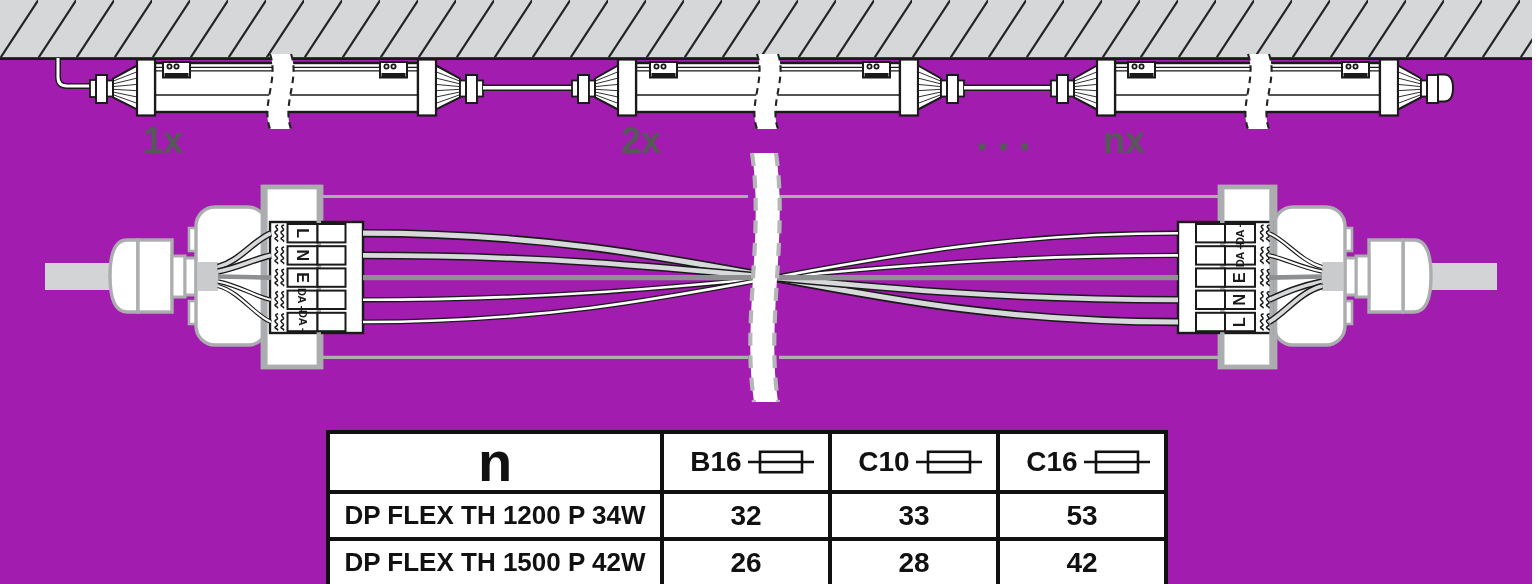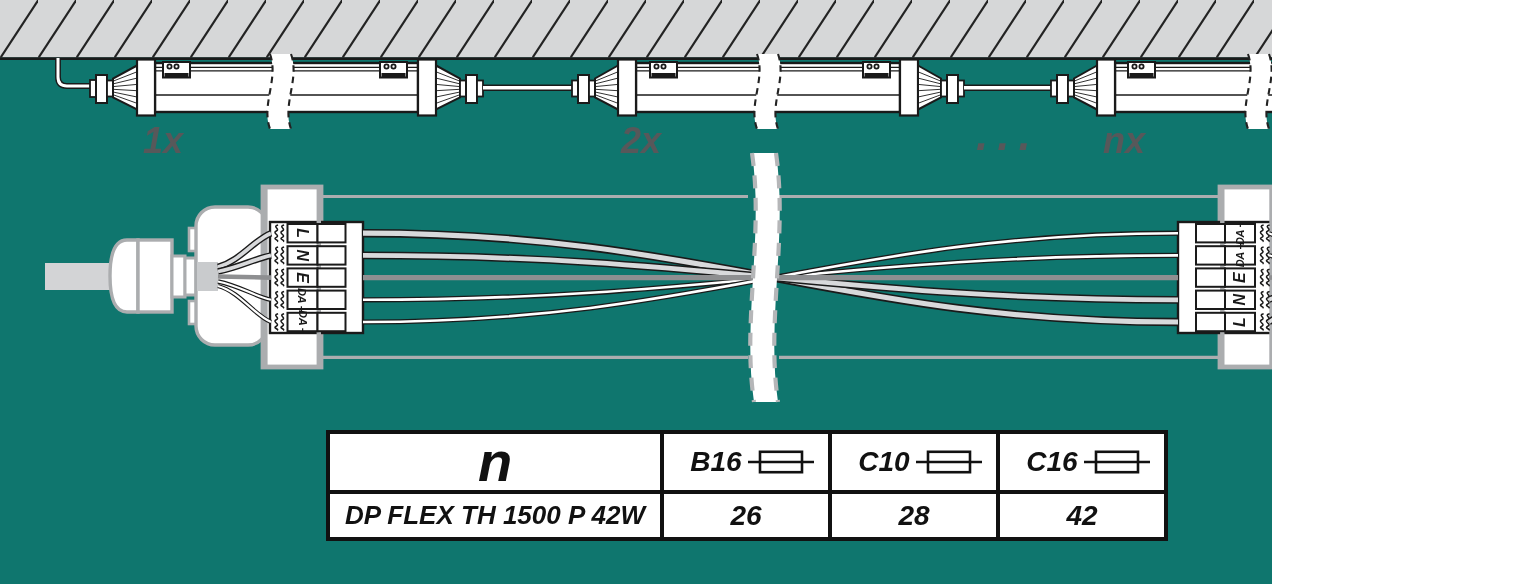--- a/index.html
+++ b/index.html
@@ -1,17 +1,17 @@
 <!DOCTYPE html>
 <html><head>
 <meta charset="utf-8">
 <style>
   html,body{margin:0;padding:0;background:#fff;}
-  #stage{position:relative;width:1272px;height:584px;background:#0f766e;overflow:hidden;
-         font-family:"Liberation Sans",sans-serif;font-style:italic;}
+  #stage{position:relative;width:1532px;height:584px;background:#a21caf;overflow:hidden;
+         font-family:"Liberation Sans",sans-serif;}
   #diagram-svg{position:absolute;left:0;top:0;}
   .fxlabel{font-family:"Liberation Sans",sans-serif;font-weight:bold;font-size:36px;}
   .dots{font-family:"Liberation Sans",sans-serif;font-weight:bold;font-size:44px;letter-spacing:9px;}
   .tlab{font-family:"Liberation Sans",sans-serif;font-weight:bold;font-size:16px;fill:#1a1a1a;}
   .tlab-sm{font-family:"Liberation Sans",sans-serif;font-weight:bold;font-size:11px;fill:#1a1a1a;letter-spacing:-0.3px;}
   
   #fuse-table{position:absolute;left:326px;top:430px;border-collapse:collapse;table-layout:fixed;
               color:#111;}
   #fuse-table td,#fuse-table th{border:4px solid #111;text-align:center;vertical-align:middle;
               padding:0;font-weight:bold;background:#fff;}
@@ -412,20 +412,26 @@
       <div class="fusehead">
         <span>C16</span>
         <svg class="fuse-ic" width="66" height="26" viewBox="0 0 66 26">
           <rect x="12" y="2.8" width="42" height="20.4" fill="#fff" stroke="#111" stroke-width="2.6"></rect>
           <line x1="0" y1="13" x2="66" y2="13" stroke="#111" stroke-width="2.6"></line>
         </svg>
       </div>
     </th>
   </tr>
   <tr>
+    <td class="r-name">DP FLEX TH 1200 P 34W</td>
+    <td class="r-val">32</td>
+    <td class="r-val">33</td>
+    <td class="r-val">53</td>
+  </tr>
+  <tr>
     <td class="r-name">DP FLEX TH 1500 P 42W</td>
     <td class="r-val">26</td>
     <td class="r-val">28</td>
     <td class="r-val">42</td>
   </tr>
   </tbody>
 </table>
 
 </div>
 

